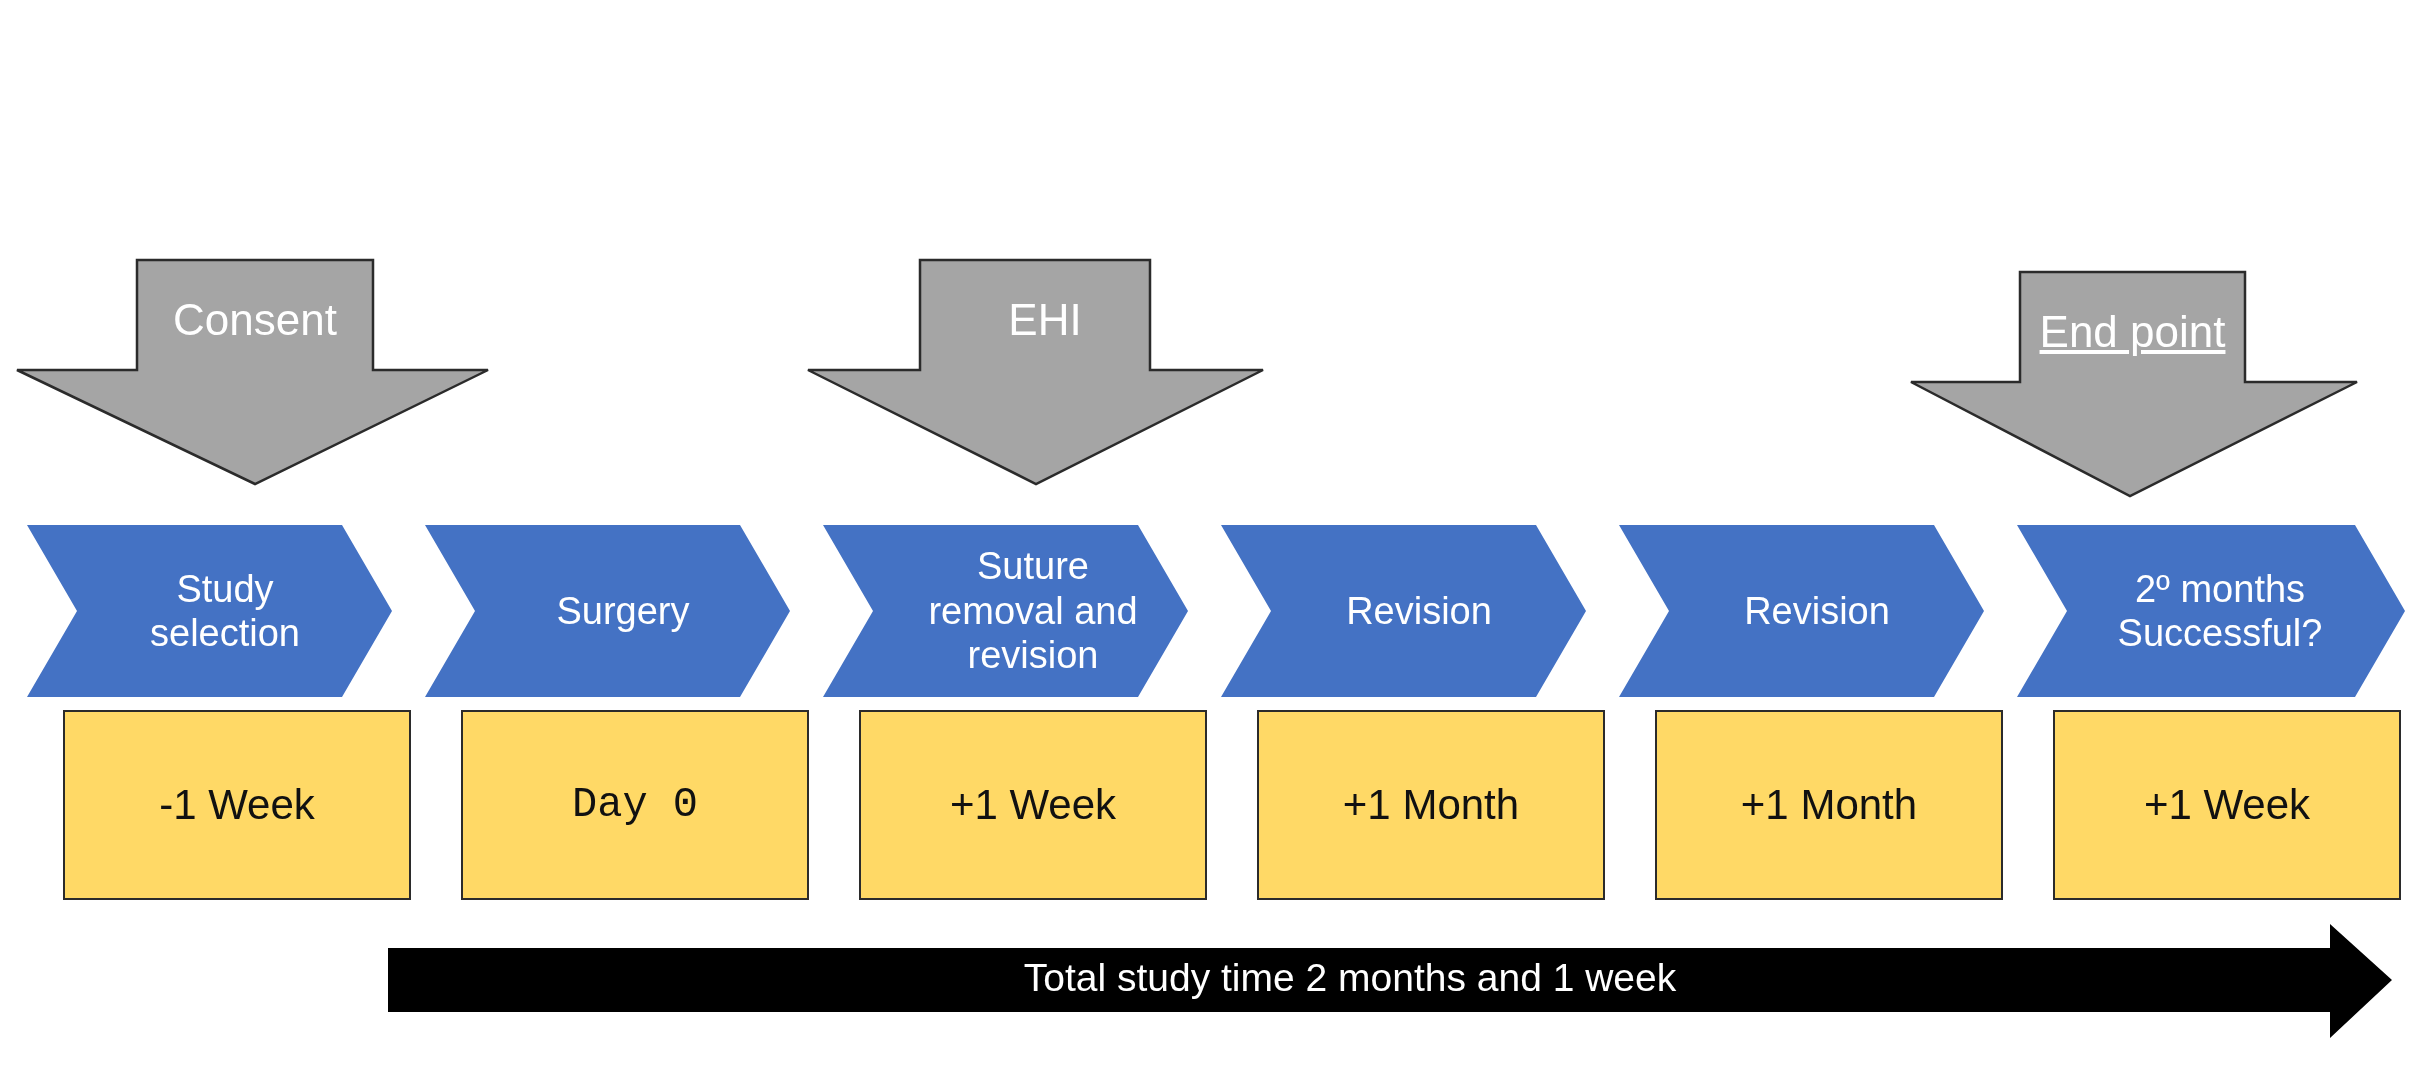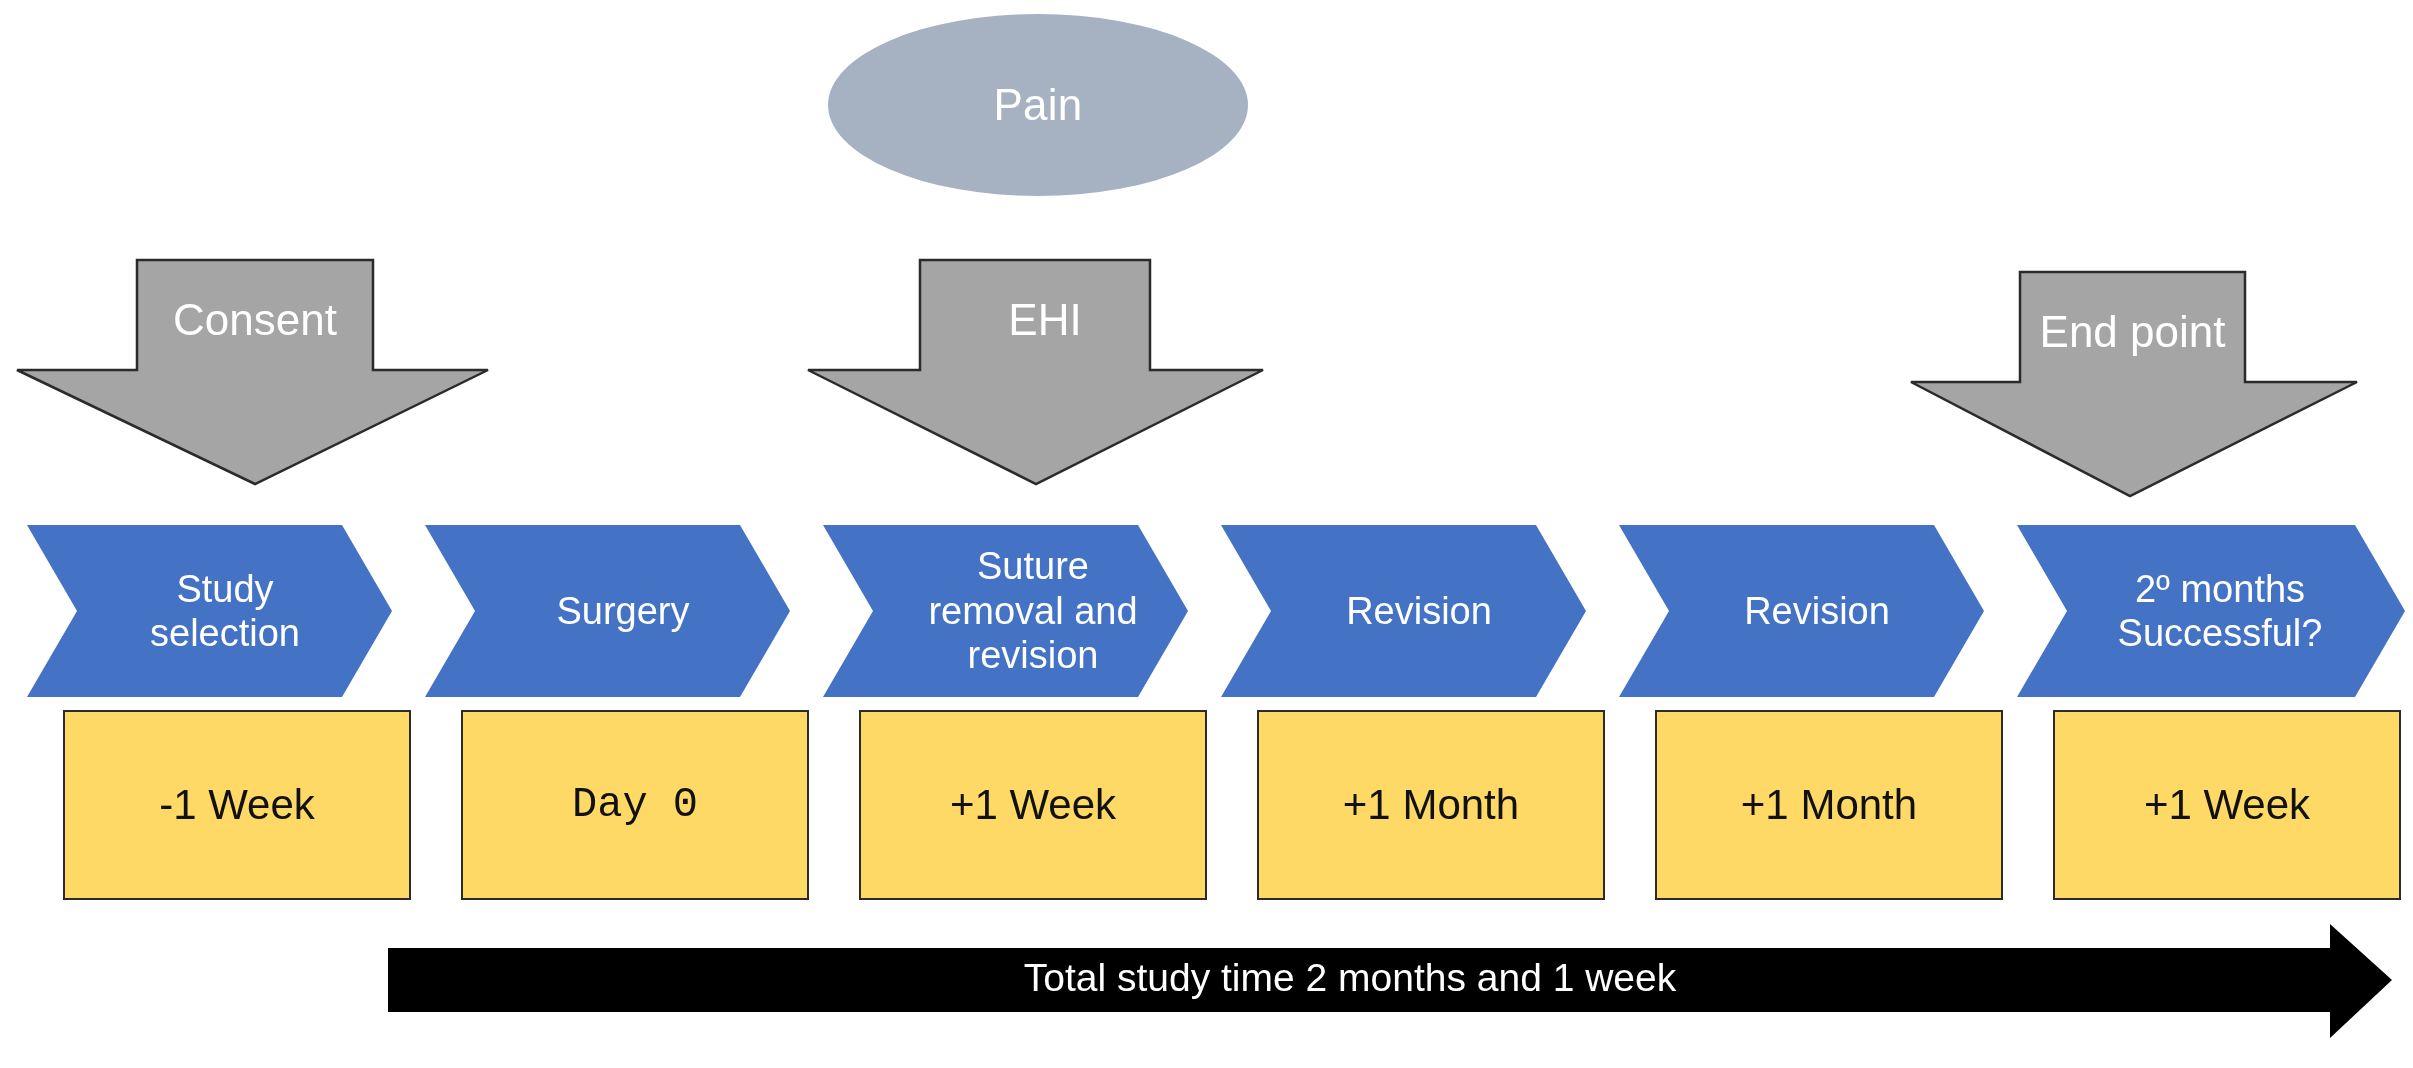--- a/index.html
+++ b/index.html
@@ -122,43 +122,40 @@
     line-height: 1.1;
     white-space: nowrap;
     pointer-events: none;
   }
 </style>
 </head>
 <body>
 
 <div id="canvas">
 
-  <div id="pain-ellipse" class="abs">
-    <span class="label">Pain</span>
-  </div>
 
   <div class="gray-arrow" style="left:10px; top:258px; width:490px; height:235px;">
     <svg width="490" height="235" viewBox="0 0 490 235">
       <polygon points="127,2 363,2 363,112 478,112 245,226 7,112 127,112" fill="#a5a5a5" stroke="#2b2b2b" stroke-width="2.5"></polygon>
     </svg>
     <span class="arrow-label" style="left:127px; top:38px; width:236px;">Consent</span>
   </div>
 
   <div class="gray-arrow" style="left:800px; top:258px; width:480px; height:235px;">
     <svg width="480" height="235" viewBox="0 0 480 235">
       <polygon points="120,2 350,2 350,112 463,112 236,226 8,112 120,112" fill="#a5a5a5" stroke="#2b2b2b" stroke-width="2.5"></polygon>
     </svg>
     <span class="arrow-label" style="left:120px; top:38px; width:250px;">EHI</span>
   </div>
 
   <div class="gray-arrow" style="left:1905px; top:270px; width:460px; height:235px;">
     <svg width="460" height="235" viewBox="0 0 460 235">
       <polygon points="115,2 340,2 340,112 452,112 225,226 6,112 115,112" fill="#a5a5a5" stroke="#2b2b2b" stroke-width="2.5"></polygon>
     </svg>
-    <span class="arrow-label" style="left:110px; top:38px; width:235px;">End point</span>
+    <span class="arrow-label" style="left:110px; top:38px; width:235px;text-decoration:underline;">End point</span>
   </div>
 
   <div id="chevron-row" class="abs">
     <svg width="2413" height="185" viewBox="0 0 2413 185">
 
       <polygon points="27,5 342,5 392,91 342,177 27,177 77,91" fill="#4472c4"></polygon>
       <polygon points="425,5 740,5 790,91 740,177 425,177 475,91" fill="#4472c4"></polygon>
       <polygon points="823,5 1138,5 1188,91 1138,177 823,177 873,91" fill="#4472c4"></polygon>
       <polygon points="1221,5 1536,5 1586,91 1536,177 1221,177 1271,91" fill="#4472c4"></polygon>
       <polygon points="1619,5 1934,5 1984,91 1934,177 1619,177 1669,91" fill="#4472c4"></polygon>

